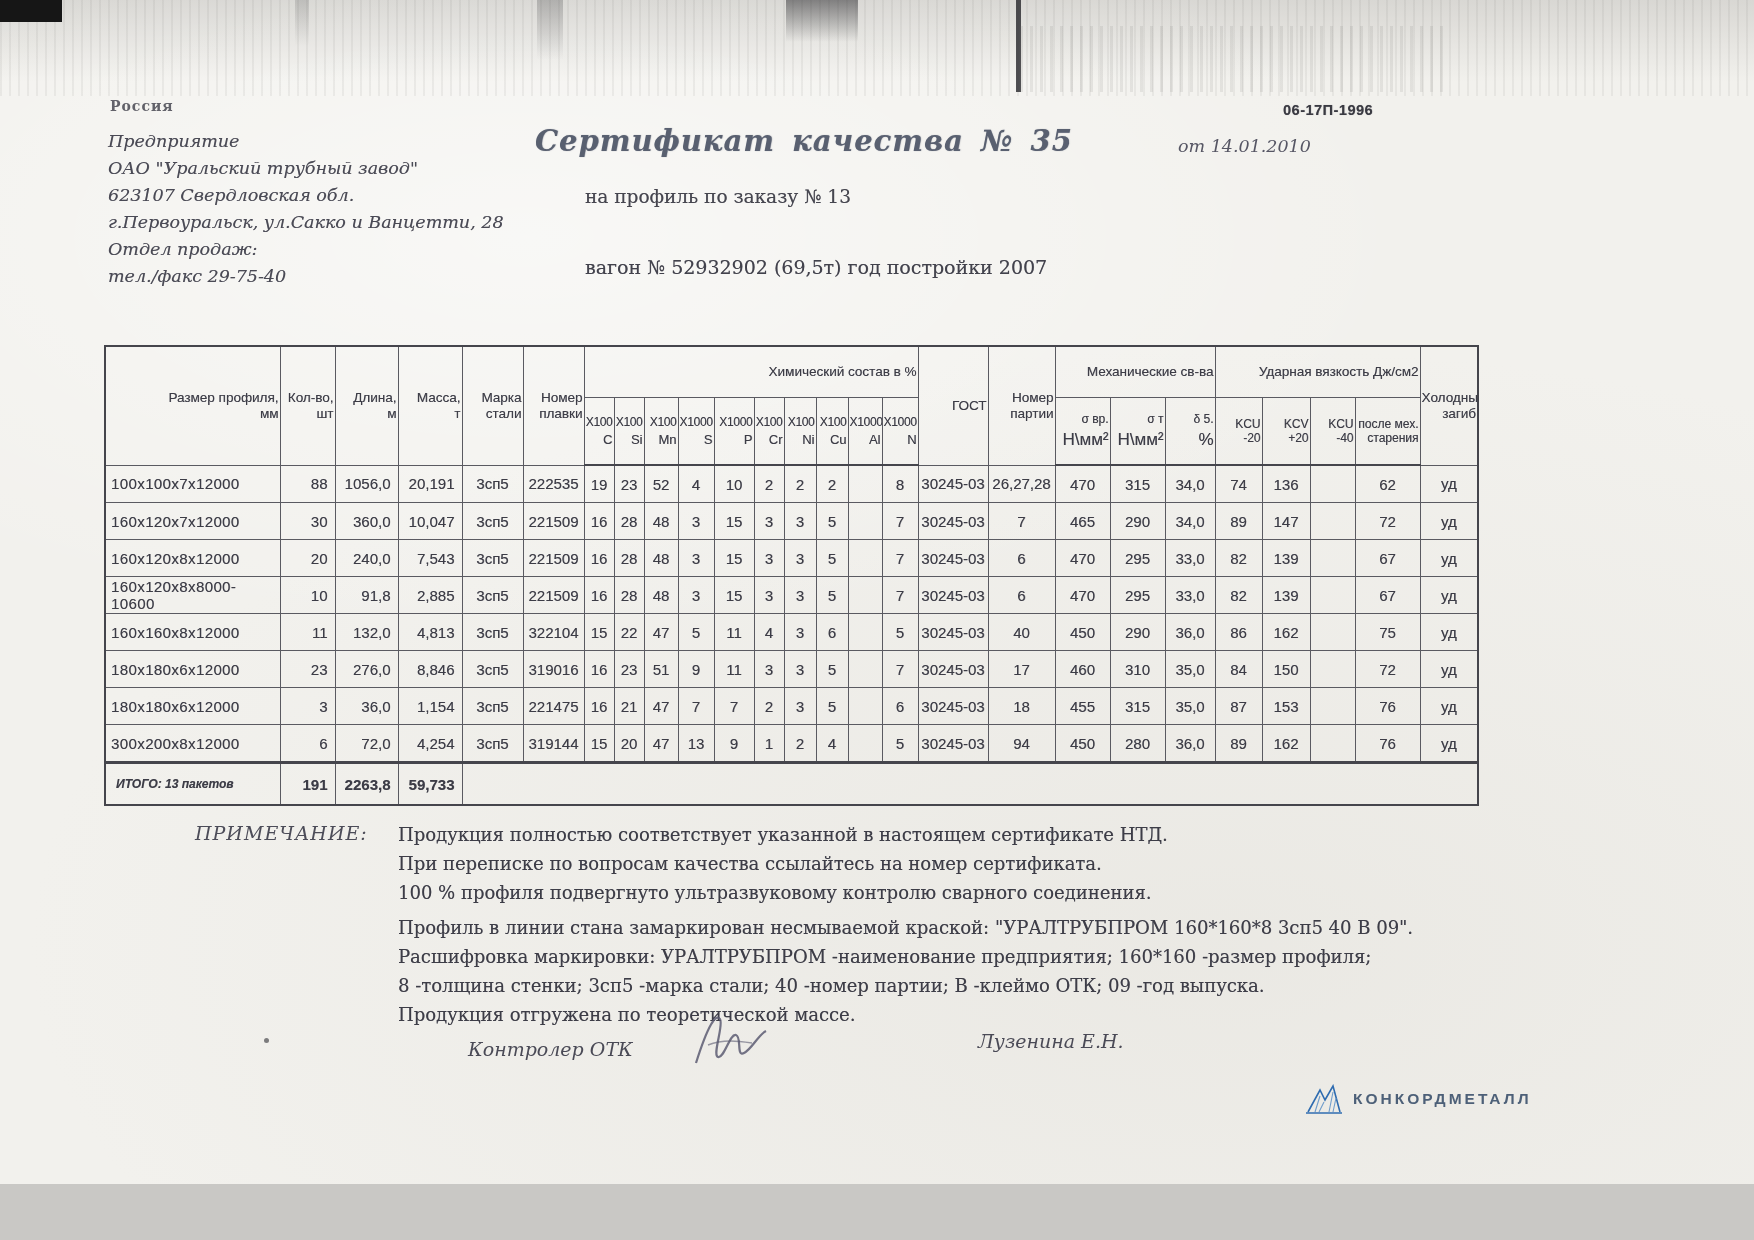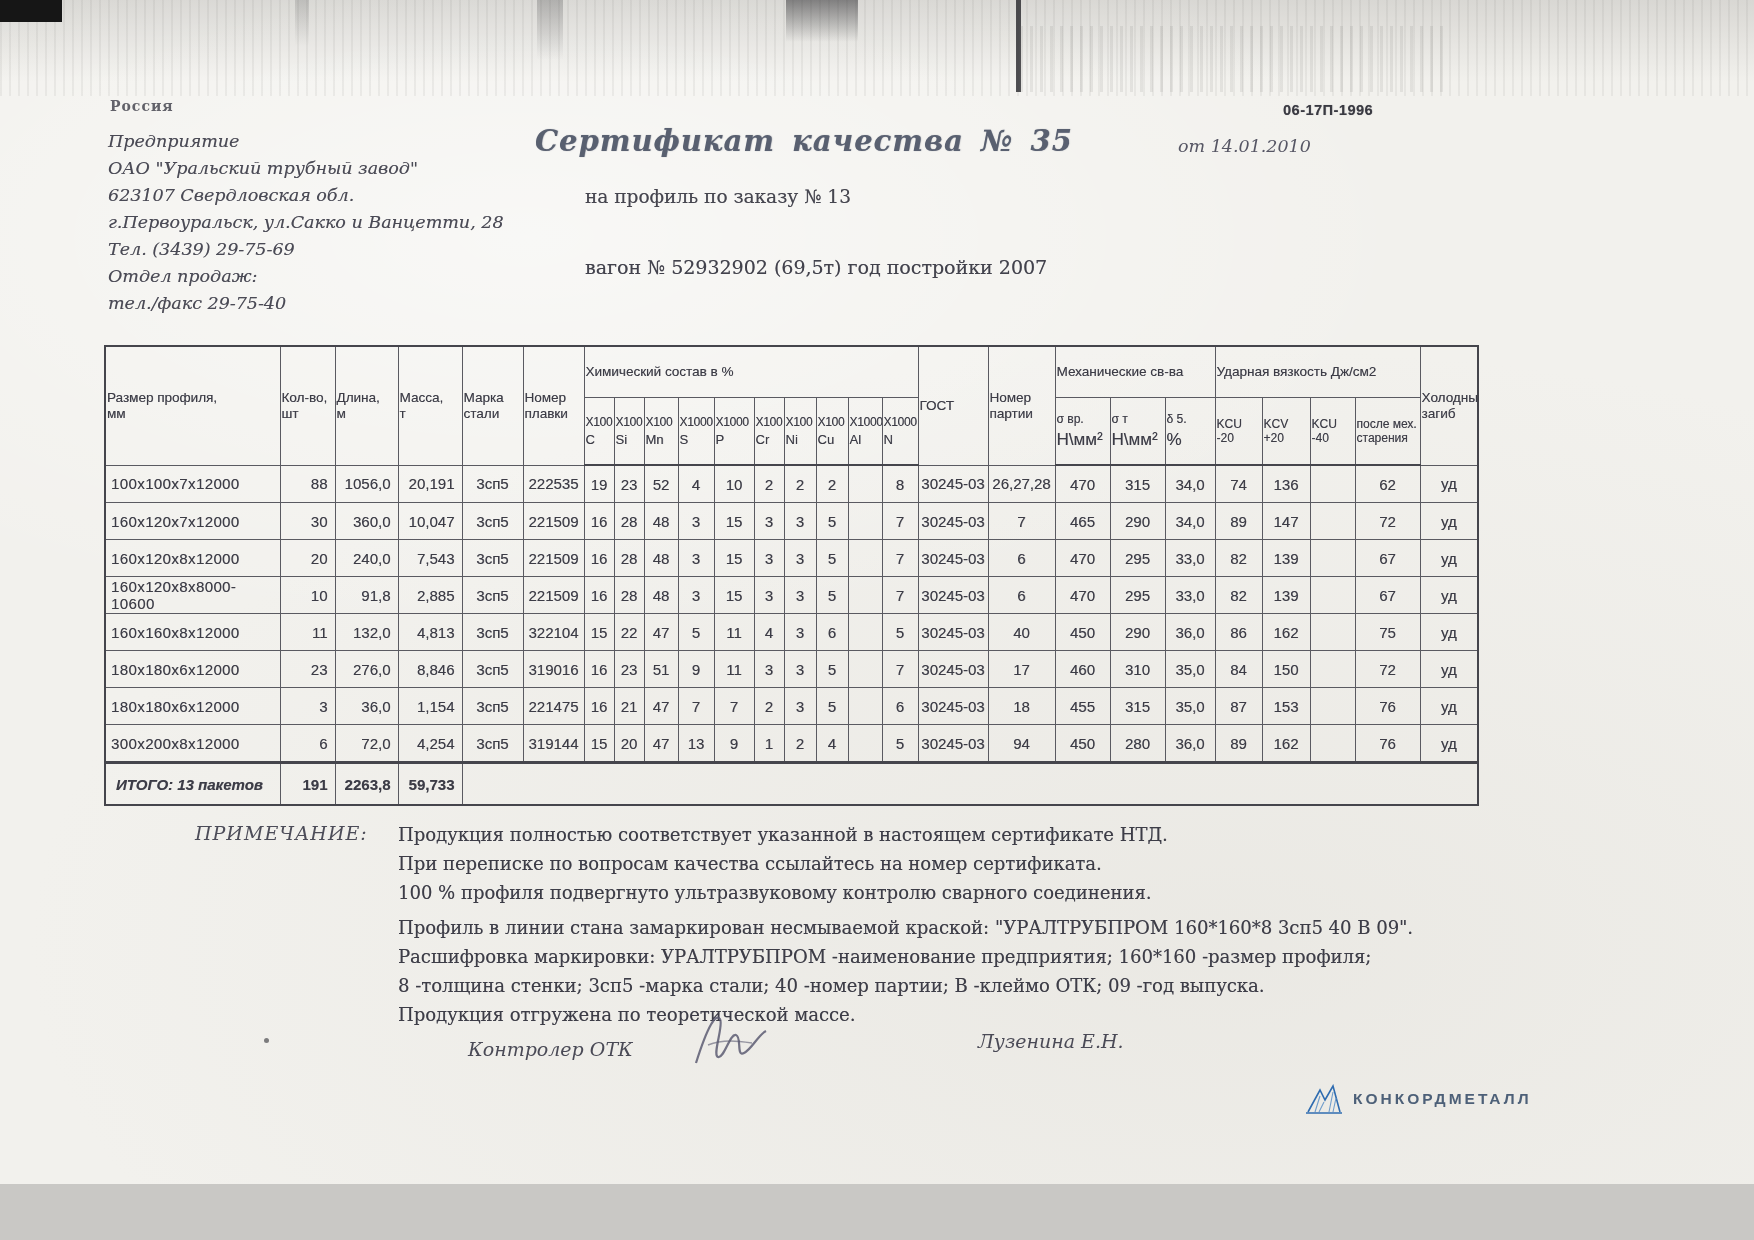--- a/index.html
+++ b/index.html
@@ -53,32 +53,32 @@
     text-shadow:.2px .2px .6px rgba(60,60,75,.5);}
 
   
   .cert-table{position:absolute;left:104px;top:345px;width:1374px;
     border-collapse:collapse;table-layout:fixed;
     border:2.5px solid #45454c;
     font-family:"Liberation Sans", sans-serif;color:#3c3c46;
     text-shadow:.3px .3px .6px rgba(62,62,75,.5);}
   .cert-table th,.cert-table td{border:1px solid #5a5a61;overflow:hidden;}
   .cert-table thead th{font-weight:normal;font-size:13.5px;line-height:1.18;
-    vertical-align:middle;text-align:left;padding:2px 1px;}
+    vertical-align:middle;text-align:right;padding:2px 1px;}
   .cert-table thead tr.h1 th{height:46px;}
   .cert-table thead tr.h2 th{height:62px;border-bottom:2.5px solid #45454c;}
   .cert-table thead .factor{font-size:12px;letter-spacing:-.3px;}
   .cert-table thead .el{font-size:13px;margin-top:3px;}
   .cert-table thead .sub{font-size:17px;margin-top:3px;}
   .cert-table thead .small2{font-size:12px;}
   .cert-table tbody td{height:34px;font-size:15px;text-align:center;vertical-align:middle;padding:1px 2px;}
   .cert-table tbody td.c-size{text-align:left;padding-left:5px;letter-spacing:.4px;}
   .cert-table tbody td.c-num{text-align:right;padding-right:7px;}
   .cert-table tr.total td{height:38px;border-top:3px solid #45454c;font-weight:bold;}
-  .cert-table tr.total .c-total-label{font-style:italic;text-align:left;padding-left:10px;font-size:15px;}
+  .cert-table tr.total .c-total-label{font-style:italic;text-align:left;padding-left:10px;font-size:12px;}
 
   
   .notes-label{position:absolute;left:195px;top:822px;
     font-family:"DejaVu Serif", serif;font-style:italic;font-size:19px;letter-spacing:1px;color:#4c4c58;}
   .notes{position:absolute;left:398px;top:820px;width:1010px;
     font-family:"DejaVu Serif", serif;font-size:18px;line-height:29px;color:#3d3d47;
     text-shadow:.2px .2px .6px rgba(60,60,75,.5);}
   .notes .note-line{white-space:nowrap;}
   .notes .note-line:nth-child(4){margin-top:6px;}
 
@@ -107,21 +107,20 @@
   <div class="art-band-right"></div>
   <div class="art-dot"></div>
 
   <div class="country">Россия</div>
   <div class="doccode">06-17П-1996</div>
   <div class="company">
     <div class="company-line">Предприятие</div>
       <div class="company-line">ОАО "Уральский трубный завод"</div>
       <div class="company-line">623107 Свердловская обл.</div>
       <div class="company-line">г.Первоуральск, ул.Сакко и Ванцетти, 28</div>
-      <div class="company-line">Тел. (3439) 29-75-69</div>
       <div class="company-line">Отдел продаж:</div>
       <div class="company-line">тел./факс  29-75-40</div>
   </div>
   <div class="title">Сертификат качества № 35</div>
   <div class="subtitle">на профиль по заказу № 13</div>
   <div class="date">от 14.01.2010</div>
   <div class="wagon">вагон № 52932902 (69,5т) год постройки 2007</div>
 
   <table class="cert-table">
     <colgroup>

